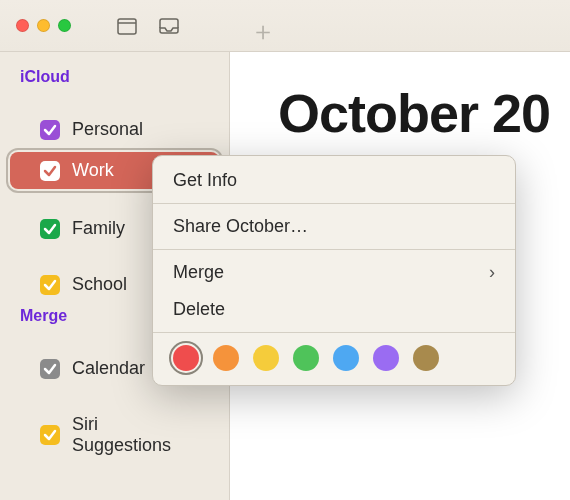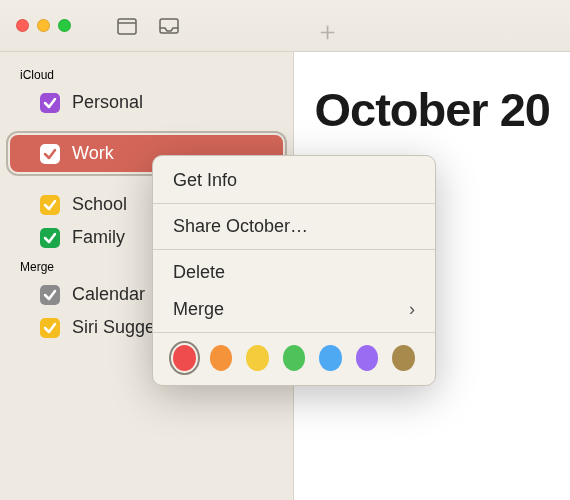--- a/index.html
+++ b/index.html
@@ -51,37 +51,38 @@
     display: flex;
     min-height: 0;
   }
   .sidebar {
     width: 300px;
     background: #efeae1;
     padding-top: 10px;
     border-right: 1px solid #d8d2c8;
   }
   .section-header {
-    font-size: 12px;
-    color: #000000;
-    font-weight: 400;
+    font-size: 16px;
+    color: #6d28d9;
+    font-weight: 700;
     padding: 6px 20px 4px;
   }
   .list-row {
     display: flex;
     align-items: center;
     padding: 6px 36px 6px 40px;
     font-size: 18px;
     color: #2b2b2b;
     gap: 12px;
+    margin-top: 23px;
   }
   .list-row.selected {
     background: #d46659;
     border-radius: 8px;
-    margin: 16px 10px;
+    margin: 6px 10px;
     padding: 8px 10px 8px 30px;
     color: #fff;
     outline: 2px solid #bcb5aa;
     outline-offset: 2px;
   }
   .chk {
     width: 20px; height: 20px; border-radius: 5px;
     display: flex; align-items: center; justify-content: center;
     flex-shrink: 0;
   }
@@ -94,32 +95,33 @@
   }
   .add-btn {
     position: absolute;
     top: -38px;
     left: 20px;
     color: #b6b2aa;
     font-size: 26px;
     font-weight: 300;
   }
   .month-title {
-    font-size: 47px;
+    font-size: 54px;
     font-weight: 800;
     color: #1a1a1a;
     letter-spacing: -1px;
     white-space: nowrap;
+    margin-left: 28px;
   }
   
   .ctx {
     position: absolute;
     left: 152px;
     top: 155px;
-    width: 284px;
+    width: 364px;
     background: #f4f1ea;
     border: 1px solid #c9c3b8;
     border-radius: 10px;
     box-shadow: 0 10px 40px rgba(0,0,0,0.25);
     padding: 6px 0;
   }
   .ctx-item {
     padding: 8px 20px;
     font-size: 18px;
     color: #2b2b2b;
@@ -185,34 +187,34 @@
         </div>
         <div class="list-row selected">
           <div class="chk" style="background: rgb(255, 255, 255);">
             <svg viewBox="0 0 14 14">
               <path d="M2 7 L6 11 L12 3" stroke="#d46659" stroke-width="2.5" fill="none" stroke-linecap="round" stroke-linejoin="round"></path>
             </svg>
           </div>
           <span>Work</span>
         </div>
         <div class="list-row">
+          <div class="chk" style="background: rgb(26, 168, 74);">
+            <svg viewBox="0 0 14 14">
+              <path d="M2 7 L6 11 L12 3" stroke="#fff" stroke-width="2.5" fill="none" stroke-linecap="round" stroke-linejoin="round"></path>
+            </svg>
+          </div>
+          <span>Family</span>
+        </div>
+        <div class="list-row">
           <div class="chk" style="background: rgb(245, 189, 31);">
             <svg viewBox="0 0 14 14">
               <path d="M2 7 L6 11 L12 3" stroke="#fff" stroke-width="2.5" fill="none" stroke-linecap="round" stroke-linejoin="round"></path>
             </svg>
           </div>
           <span>School</span>
-        </div>
-        <div class="list-row">
-          <div class="chk" style="background: rgb(26, 168, 74);">
-            <svg viewBox="0 0 14 14">
-              <path d="M2 7 L6 11 L12 3" stroke="#fff" stroke-width="2.5" fill="none" stroke-linecap="round" stroke-linejoin="round"></path>
-            </svg>
-          </div>
-          <span>Family</span>
         </div>
         <div class="section-header">Merge</div>
         <div class="list-row">
           <div class="chk" style="background: rgb(139, 139, 139);">
             <svg viewBox="0 0 14 14">
               <path d="M2 7 L6 11 L12 3" stroke="#fff" stroke-width="2.5" fill="none" stroke-linecap="round" stroke-linejoin="round"></path>
             </svg>
           </div>
           <span>Calendar</span>
         </div>
@@ -235,26 +237,26 @@
 <div class="ctx">
   <div class="ctx-item">
       <span>Get Info</span>
     </div>
   <div class="ctx-sep"></div>
   <div class="ctx-item">
       <span>Share October…</span>
     </div>
   <div class="ctx-sep"></div>
   <div class="ctx-item">
-      <span>Delete</span>
-    </div>
-  <div class="ctx-item">
     <span>Merge</span>
     <span class="chev">›</span>
   </div>
+  <div class="ctx-item">
+      <span>Delete</span>
+    </div>
   <div class="ctx-sep"></div>
   <div class="swatches" id="swatches">
       <div class="sw sel" style="background: rgb(239, 77, 77);"></div>
       <div class="sw" style="background: rgb(245, 147, 59);"></div>
       <div class="sw" style="background: rgb(245, 204, 59);"></div>
       <div class="sw" style="background: rgb(79, 195, 90);"></div>
       <div class="sw" style="background: rgb(78, 168, 242);"></div>
       <div class="sw" style="background: rgb(154, 108, 242);"></div>
       <div class="sw" style="background: rgb(168, 138, 77);"></div>
     </div>

